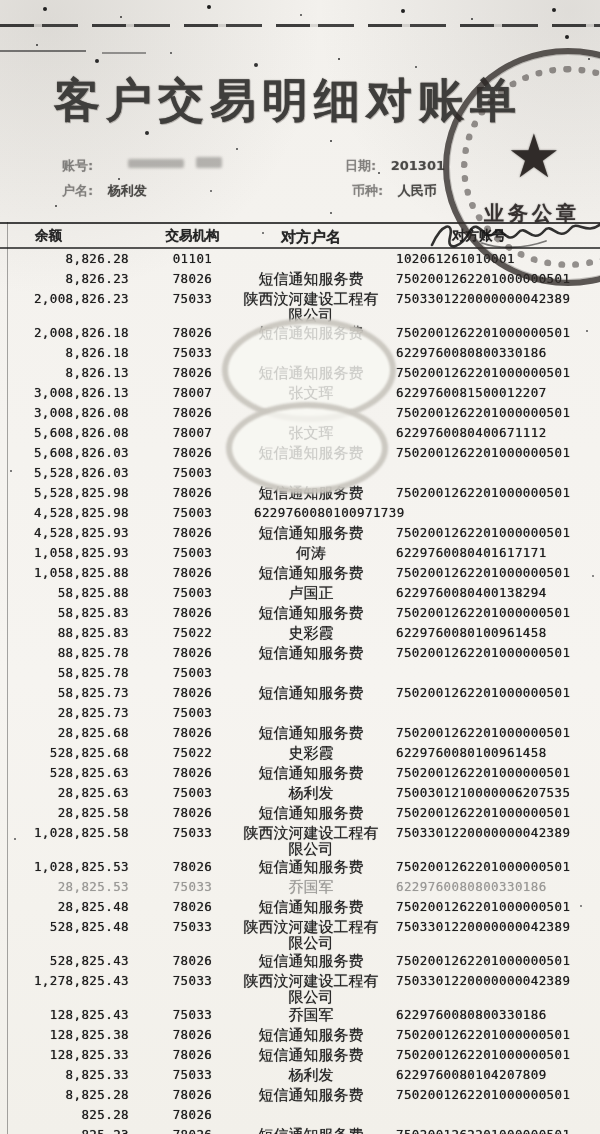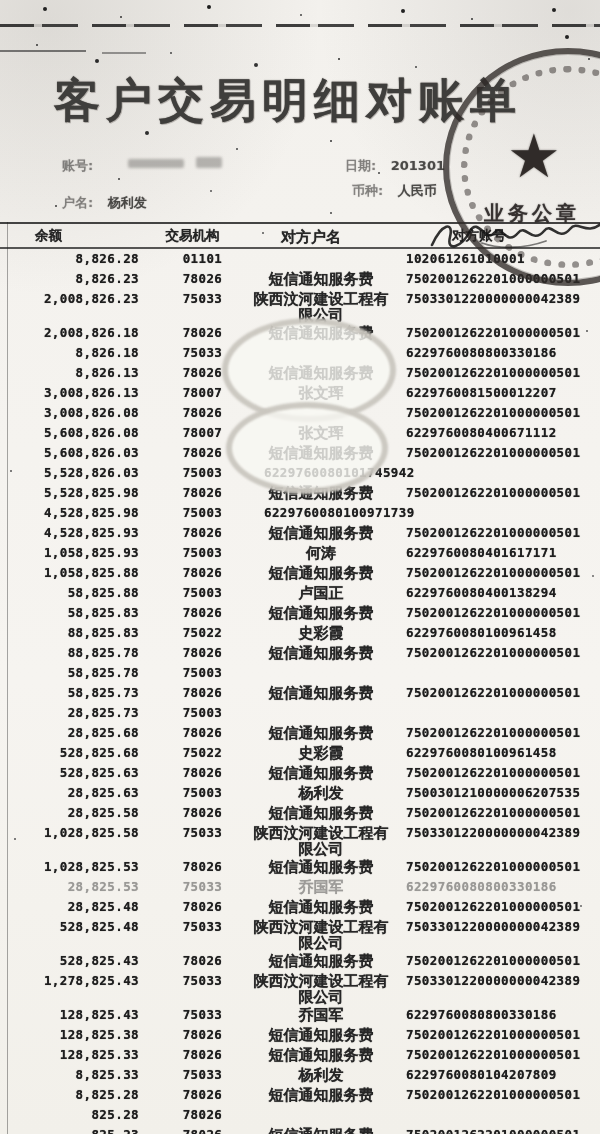--- a/index.html
+++ b/index.html
@@ -29,42 +29,42 @@
     14px 838px 0 0 #555,300px 1128px 0 0 #555,118px 178px 0 0 #3c3c3c,210px 190px 0 0 #555;}
   
   .title{position:absolute;left:54px;top:70px;width:520px;font-family:"DejaVu Serif","DejaVu Sans",serif;
     font-size:46px;font-weight:600;letter-spacing:6px;color:#3f3e3c;white-space:nowrap;
     text-shadow:0 0 1.2px rgba(55,50,45,.8),1px 1px 0 rgba(70,65,60,.25);}
   
   .meta{position:absolute;font-size:13px;font-weight:bold;white-space:nowrap;}
   .meta .lbl{color:rgba(60,58,55,.4);text-shadow:0 0 1px rgba(60,60,60,.4);margin-right:10px;}
   .meta .val{color:rgba(45,43,40,.72);text-shadow:0 0 1px rgba(50,50,50,.5);}
   .m1{left:62px;top:157px;}
-  .m2{left:62px;top:194px;}
+  .m2{left:62px;top:182px;}
   .m3{left:345px;top:157px;}
   .m4{left:352px;top:182px;}
   .smudge{position:absolute;background:rgba(70,66,62,.35);filter:blur(1.5px);border-radius:2px;}
   
   .seal{position:absolute;left:443px;top:48px;width:238px;height:226px;border-radius:50%;
     border:6px solid rgba(48,42,40,.78);box-shadow:inset 0 0 0 1px rgba(48,42,40,.25);
     filter:blur(.4px);z-index:6;}
   .seal-ring{position:absolute;left:12px;top:12px;right:12px;bottom:12px;border-radius:50%;
     border:7px dotted rgba(50,44,42,.5);}
   .seal-star{position:absolute;left:58px;top:72px;font-size:60px;line-height:60px;
     color:rgba(42,37,35,.92);text-shadow:0 0 2px rgba(40,36,34,.6);}
   .seal-text{position:absolute;left:8px;top:146px;width:150px;text-align:center;font-size:20px;
     font-weight:bold;letter-spacing:4px;color:rgba(42,38,36,.88);white-space:nowrap;
     text-shadow:0 0 1.5px rgba(42,38,36,.55);}
   .scrawl{position:absolute;left:428px;top:203px;z-index:7;}
   
   .table{position:absolute;left:0;top:222px;width:600px;z-index:3;}
   .thead{display:flex;height:23px;align-items:center;font-size:13.5px;font-weight:bold;
     border-top:2px solid rgba(25,25,25,.8);border-bottom:2px solid rgba(25,25,25,.72);
     color:#242424;text-shadow:0 0 .8px rgba(40,40,40,.7);}
-  .row{display:flex;min-height:20px;line-height:20px;font-size:13px;font-weight:bold;margin-left:10px;}
+  .row{display:flex;min-height:20px;line-height:20px;font-size:13px;font-weight:normal;}
   .row.faded{opacity:.42;filter:blur(.7px);}
   .c-bal{width:145px;text-align:right;padding-right:16px;box-sizing:border-box;}
   .c-inst{width:95px;text-align:center;}
   .c-name{width:142px;text-align:center;font-size:15px;line-height:16px;padding-top:2px;
     box-sizing:border-box;color:#262626;text-shadow:0 0 .8px rgba(45,45,45,.8);}
   .c-acct{flex:1;padding-left:14px;text-align:left;}
   .num{font-family:"DejaVu Sans Mono","Liberation Mono",monospace;font-size:12.5px;
     letter-spacing:.4px;color:#1e1e1e;text-shadow:0 0 .7px rgba(35,35,35,.85);}
   .thead .c-bal{text-align:center;padding-right:48px;}
   .thead .c-acct{padding-left:70px;}
@@ -180,21 +180,20 @@
     </div>
         <div class="row">
       <div class="c-bal num">5,608,826.03</div>
       <div class="c-inst num">78026</div>
       <div class="c-name">短信通知服务费</div>
       <div class="c-acct num">7502001262201000000501</div>
     </div>
         <div class="row">
       <div class="c-bal num">5,528,826.03</div>
       <div class="c-inst num">75003</div>
-      <div class="c-acct num">6229760080101745942</div>
     </div>
         <div class="row">
       <div class="c-bal num">5,528,825.98</div>
       <div class="c-inst num">78026</div>
       <div class="c-name">短信通知服务费</div>
       <div class="c-acct num">7502001262201000000501</div>
     </div>
         <div class="row">
       <div class="c-bal num">4,528,825.98</div>
       <div class="c-inst num">75003</div>

